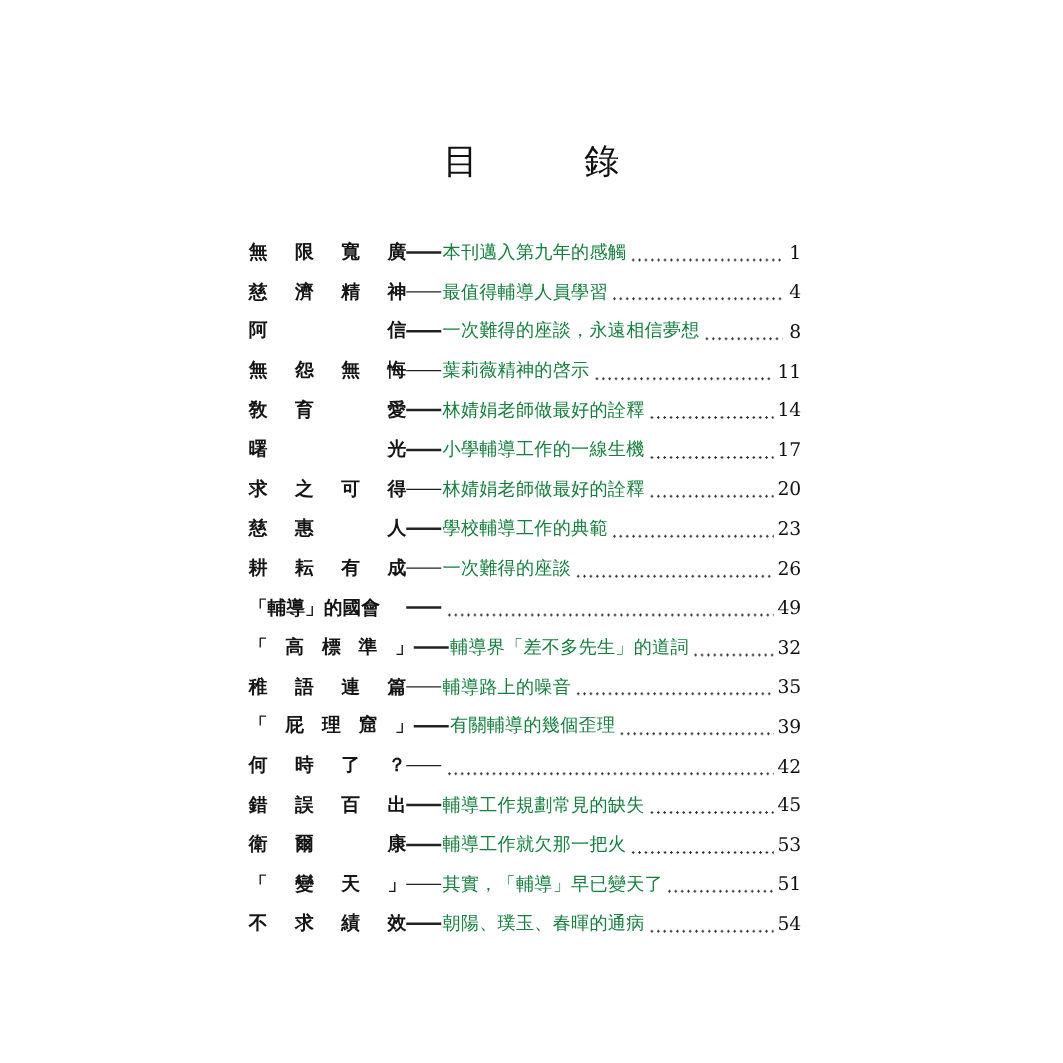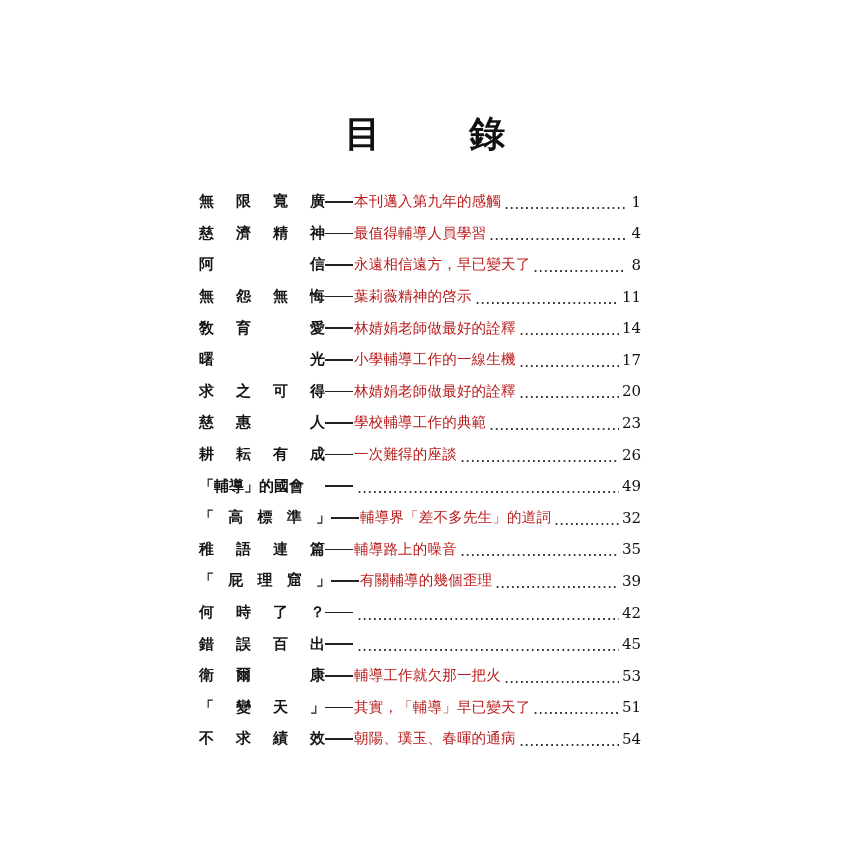--- a/index.html
+++ b/index.html
@@ -4,36 +4,36 @@
 <style>
   html, body { margin:0; padding:0; }
   body {
     width:850px; height:850px; background:#ffffff; overflow:hidden;
     position:relative; color:#1a1a1a;
     font-family: "DejaVu Sans", "Liberation Sans", sans-serif;
   }
   .page { position:absolute; left:0; top:0; width:850px; height:850px; }
   .title {
     position:absolute; top:110px; left:0; width:850px; text-align:center;
-    font-size:36px; font-weight:bold; letter-spacing:38px; color:#111;
+    font-size:28px; font-weight:normal; letter-spacing:38px; color:#111;
     padding-left:38px; box-sizing:border-box;
   }
   .toc { position:absolute; left:199px; top:186px; width:442px; }
   .row {
     position:relative; height:31.6px; display:flex; align-items:center;
     font-size:14.5px; white-space:nowrap;
   }
   .head {
     display:flex; width:126px; flex:0 0 126px; font-weight:bold; color:#151515;
     font-size:15px;
   }
   .head span { width:0; flex:1 1 0; text-align:left; }
   .head span:last-child { flex:0 0 auto; width:auto; }
   .dash { display:inline-block; width:28px; height:1.6px; background:#222; margin:0 1px 0 0; position:relative; top:0px; }
-  .sub { color:#b91c1c; letter-spacing:0.2px; }
+  .sub { color:#15803d; letter-spacing:0.2px; }
   .dots {
     flex:1 1 auto; overflow:hidden; margin:0 3px; height:12px; position:relative; top:3px;
     background-image: radial-gradient(circle, #333 0.9px, transparent 1.1px);
     background-size:5.1px 12px; background-position:0 3px; background-repeat:repeat-x;
   }
   .pg {
     font-family: "DejaVu Serif", "Liberation Serif", serif; font-size:15px;
     text-align:right; min-width:12px; color:#111;
   }
 </style>
@@ -68,21 +68,21 @@
         <span class="pg">4</span>
       </div>
       <div class="row">
         <div class="head">
           <span>阿</span>
           <span></span>
           <span></span>
           <span>信</span>
         </div>
         <span class="dash"></span>
-        <span class="sub">永遠相信遠方，早已變天了</span>
+        <span class="sub">一次難得的座談，永遠相信夢想</span>
         <span class="dots"></span>
         <span class="pg">8</span>
       </div>
       <div class="row">
         <div class="head">
           <span>無</span>
           <span>怨</span>
           <span>無</span>
           <span>悔</span>
         </div>
@@ -209,20 +209,21 @@
         <span class="pg">42</span>
       </div>
       <div class="row">
         <div class="head">
           <span>錯</span>
           <span>誤</span>
           <span>百</span>
           <span>出</span>
         </div>
         <span class="dash"></span>
+        <span class="sub">輔導工作規劃常見的缺失</span>
         <span class="dots"></span>
         <span class="pg">45</span>
       </div>
       <div class="row">
         <div class="head">
           <span>衛</span>
           <span>爾</span>
           <span></span>
           <span>康</span>
         </div>

